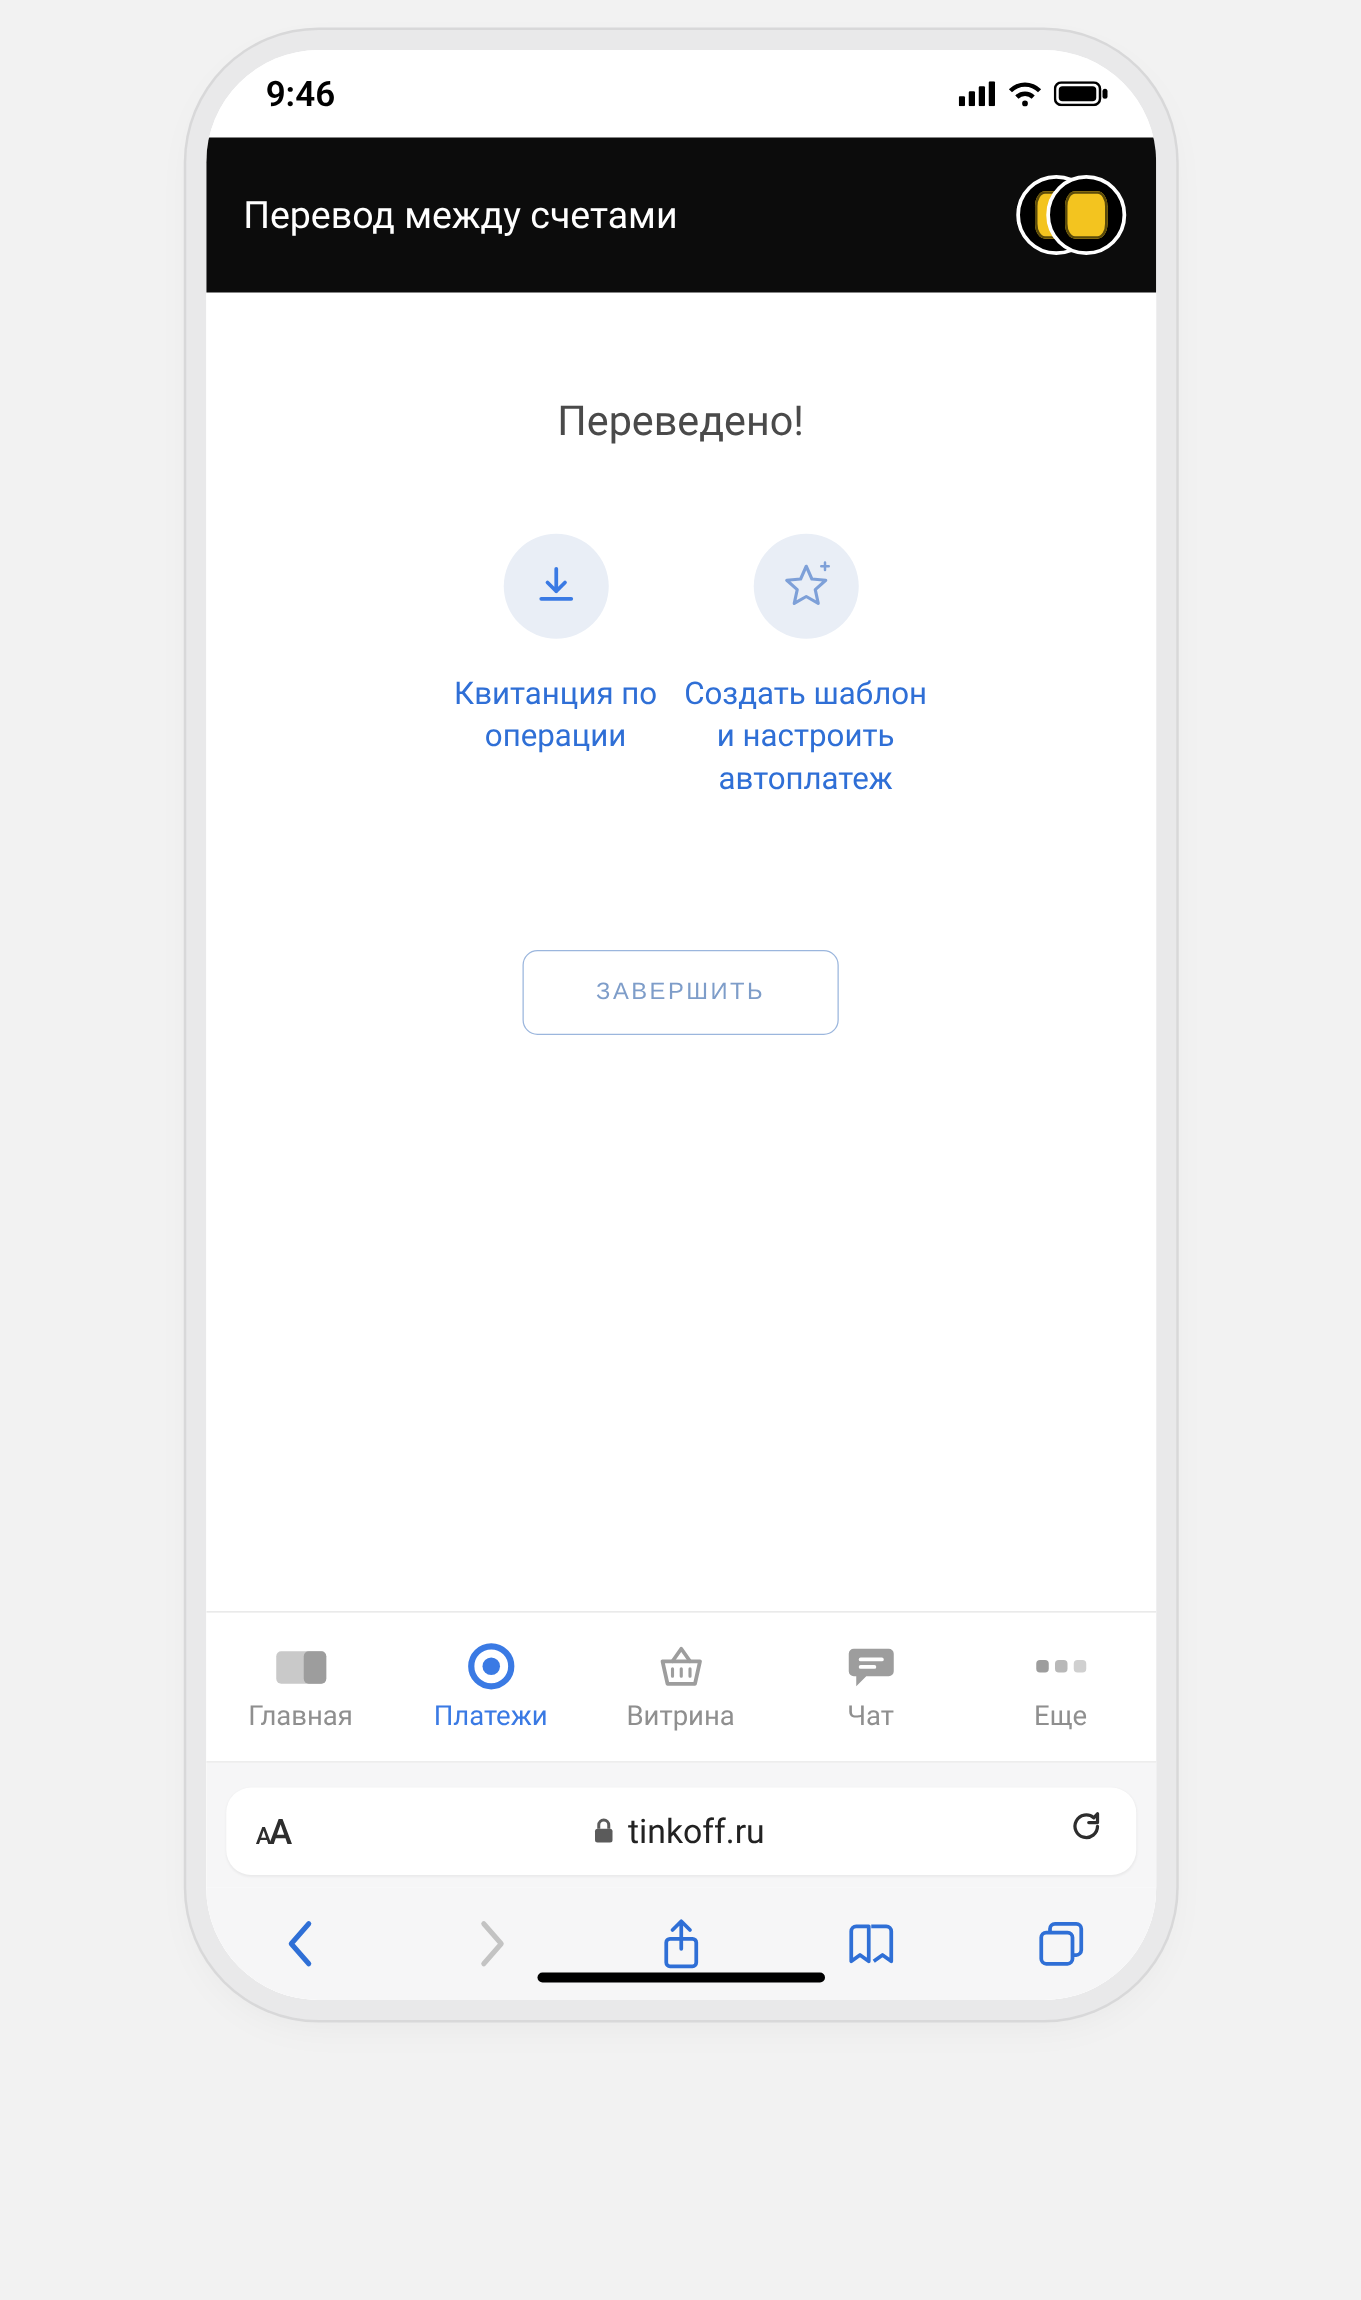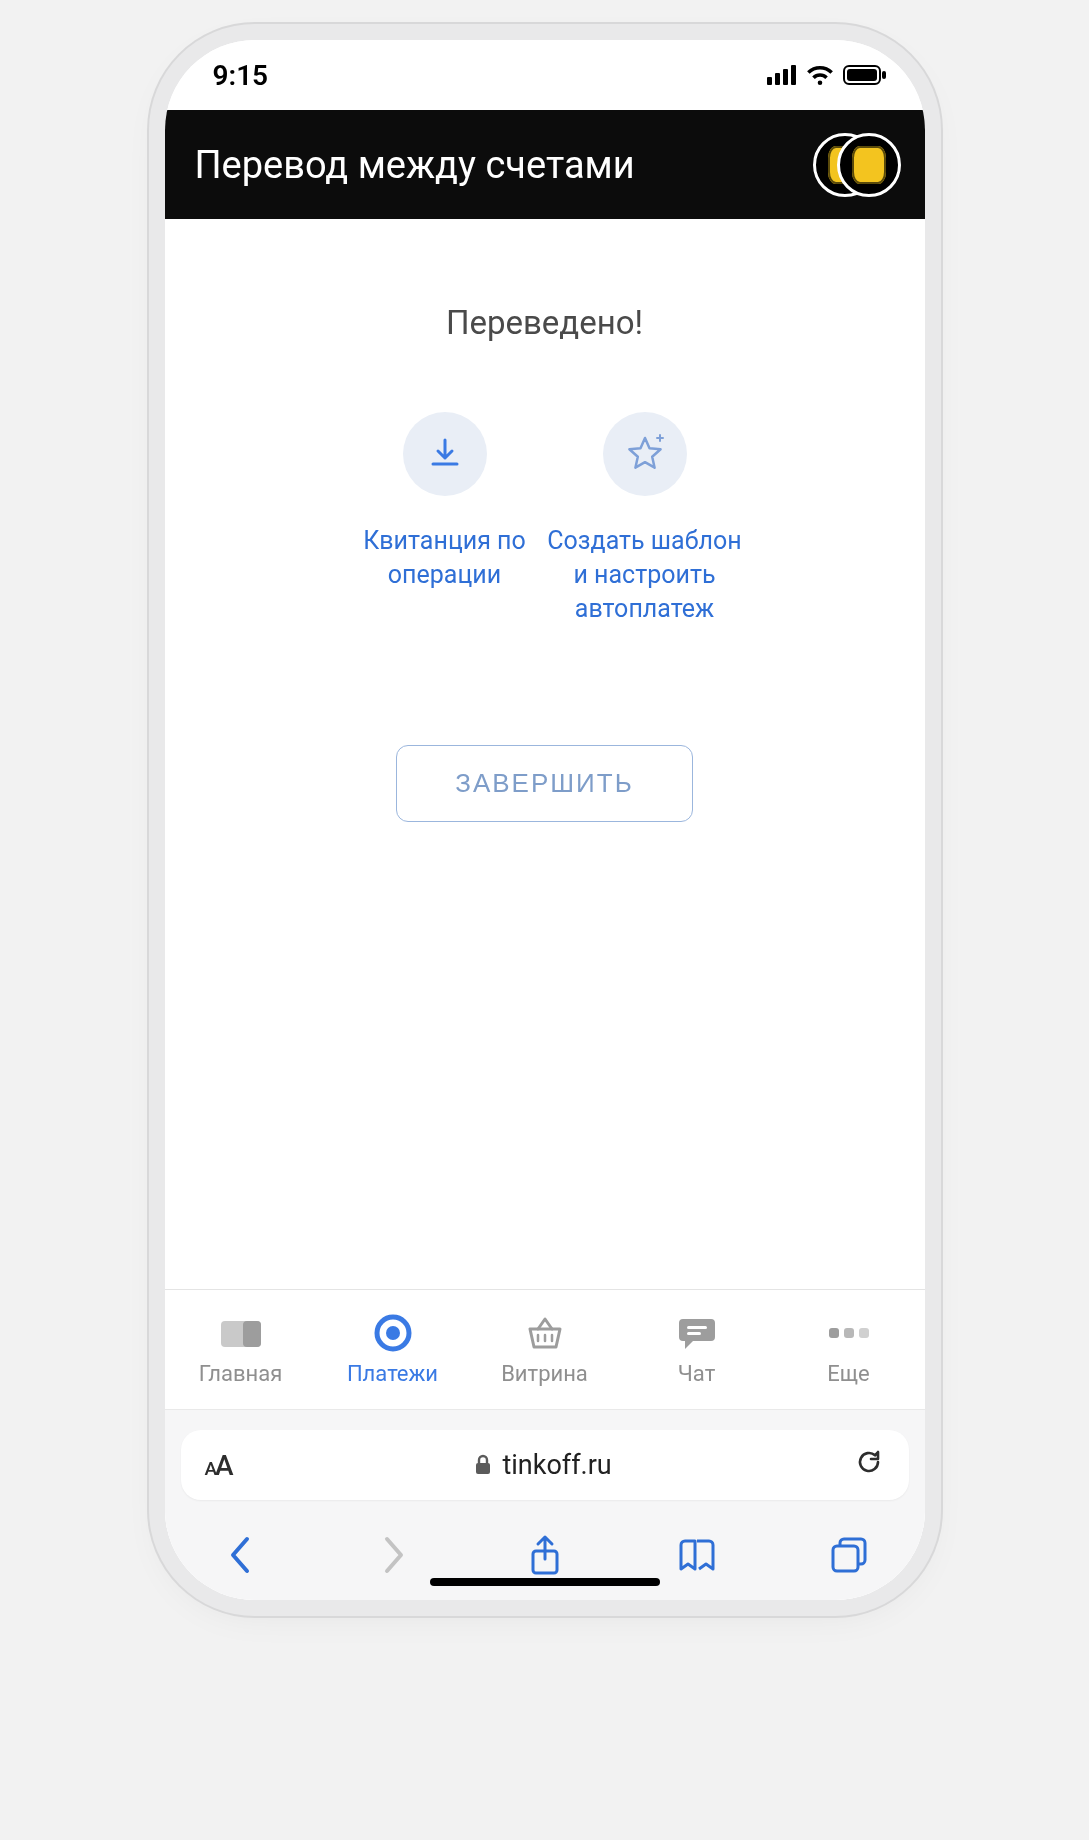--- a/index.html
+++ b/index.html
@@ -44,26 +44,26 @@
     font-size: 28px;
     font-weight: 600;
   }
   .status-icons { display:flex; align-items:center; gap:8px;}
   .status-icons svg { display:block;}
 
   
   .app-header {
     background:#0c0c0c;
     color:#fff;
-    height: 109px;
+    height: 124px;
     display:flex;
     align-items:center;
     justify-content:space-between;
     padding: 0 24px 0 30px;
-    font-size: 38px;
+    font-size: 30px;
   }
   .coin-pair { position:relative; width:88px; height:64px;}
   .coin {
     position:absolute; width:64px; height:64px; border-radius:50%;
     background:#000; border:3px solid #fff;
     display:flex; align-items:center; justify-content:center;
   }
   .coin.right{ left:24px;}
   .coin-inner{
     width:34px;height:38px;border-radius:8px/12px;background:#f3c41f;
@@ -109,21 +109,21 @@
     line-height:1.35;
   }
 
   .finish-btn{
     margin-top:120px;
     border:1.5px solid #9bb6dd;
     color:#7e9dc9;
     background:#fff;
     border-radius:12px;
     padding: 22px 58px;
-    font-size:26px;
+    font-size:19px;
     letter-spacing:2px;
     cursor:pointer;
   }
 
   
   .app-nav{
     border-top:1px solid #e4e4e4;
     height:120px;
     display:flex;
   }
@@ -170,21 +170,21 @@
   }
 </style>
 </head>
 <body>
 
 <div class="phone">
 
   <div class="screen">
 
     <div class="statusbar">
-      <span>9:15</span>
+      <span>9:46</span>
       <div class="status-icons">
         <svg width="30" height="20" viewBox="0 0 30 20">
             <rect x="0" y="12" width="5" height="8" rx="1"></rect>
             <rect x="8" y="8" width="5" height="12" rx="1"></rect>
             <rect x="16" y="4" width="5" height="16" rx="1"></rect>
             <rect x="24" y="0" width="5" height="20" rx="1"></rect>
           </svg>
         <svg width="30" height="22" viewBox="0 0 30 22">
             <path d="M15 21a2.3 2.3 0 100-4.6 2.3 2.3 0 000 4.6zM7.2 12.4a11 11 0 0115.6 0l-2.5 2.5a7.4 7.4 0 00-10.5 0l-2.6-2.5zM2.1 7.3a18.2 18.2 0 0125.8 0l-2.5 2.5a14.6 14.6 0 00-20.8 0L2.1 7.3z" fill="#000"></path>
           </svg>

